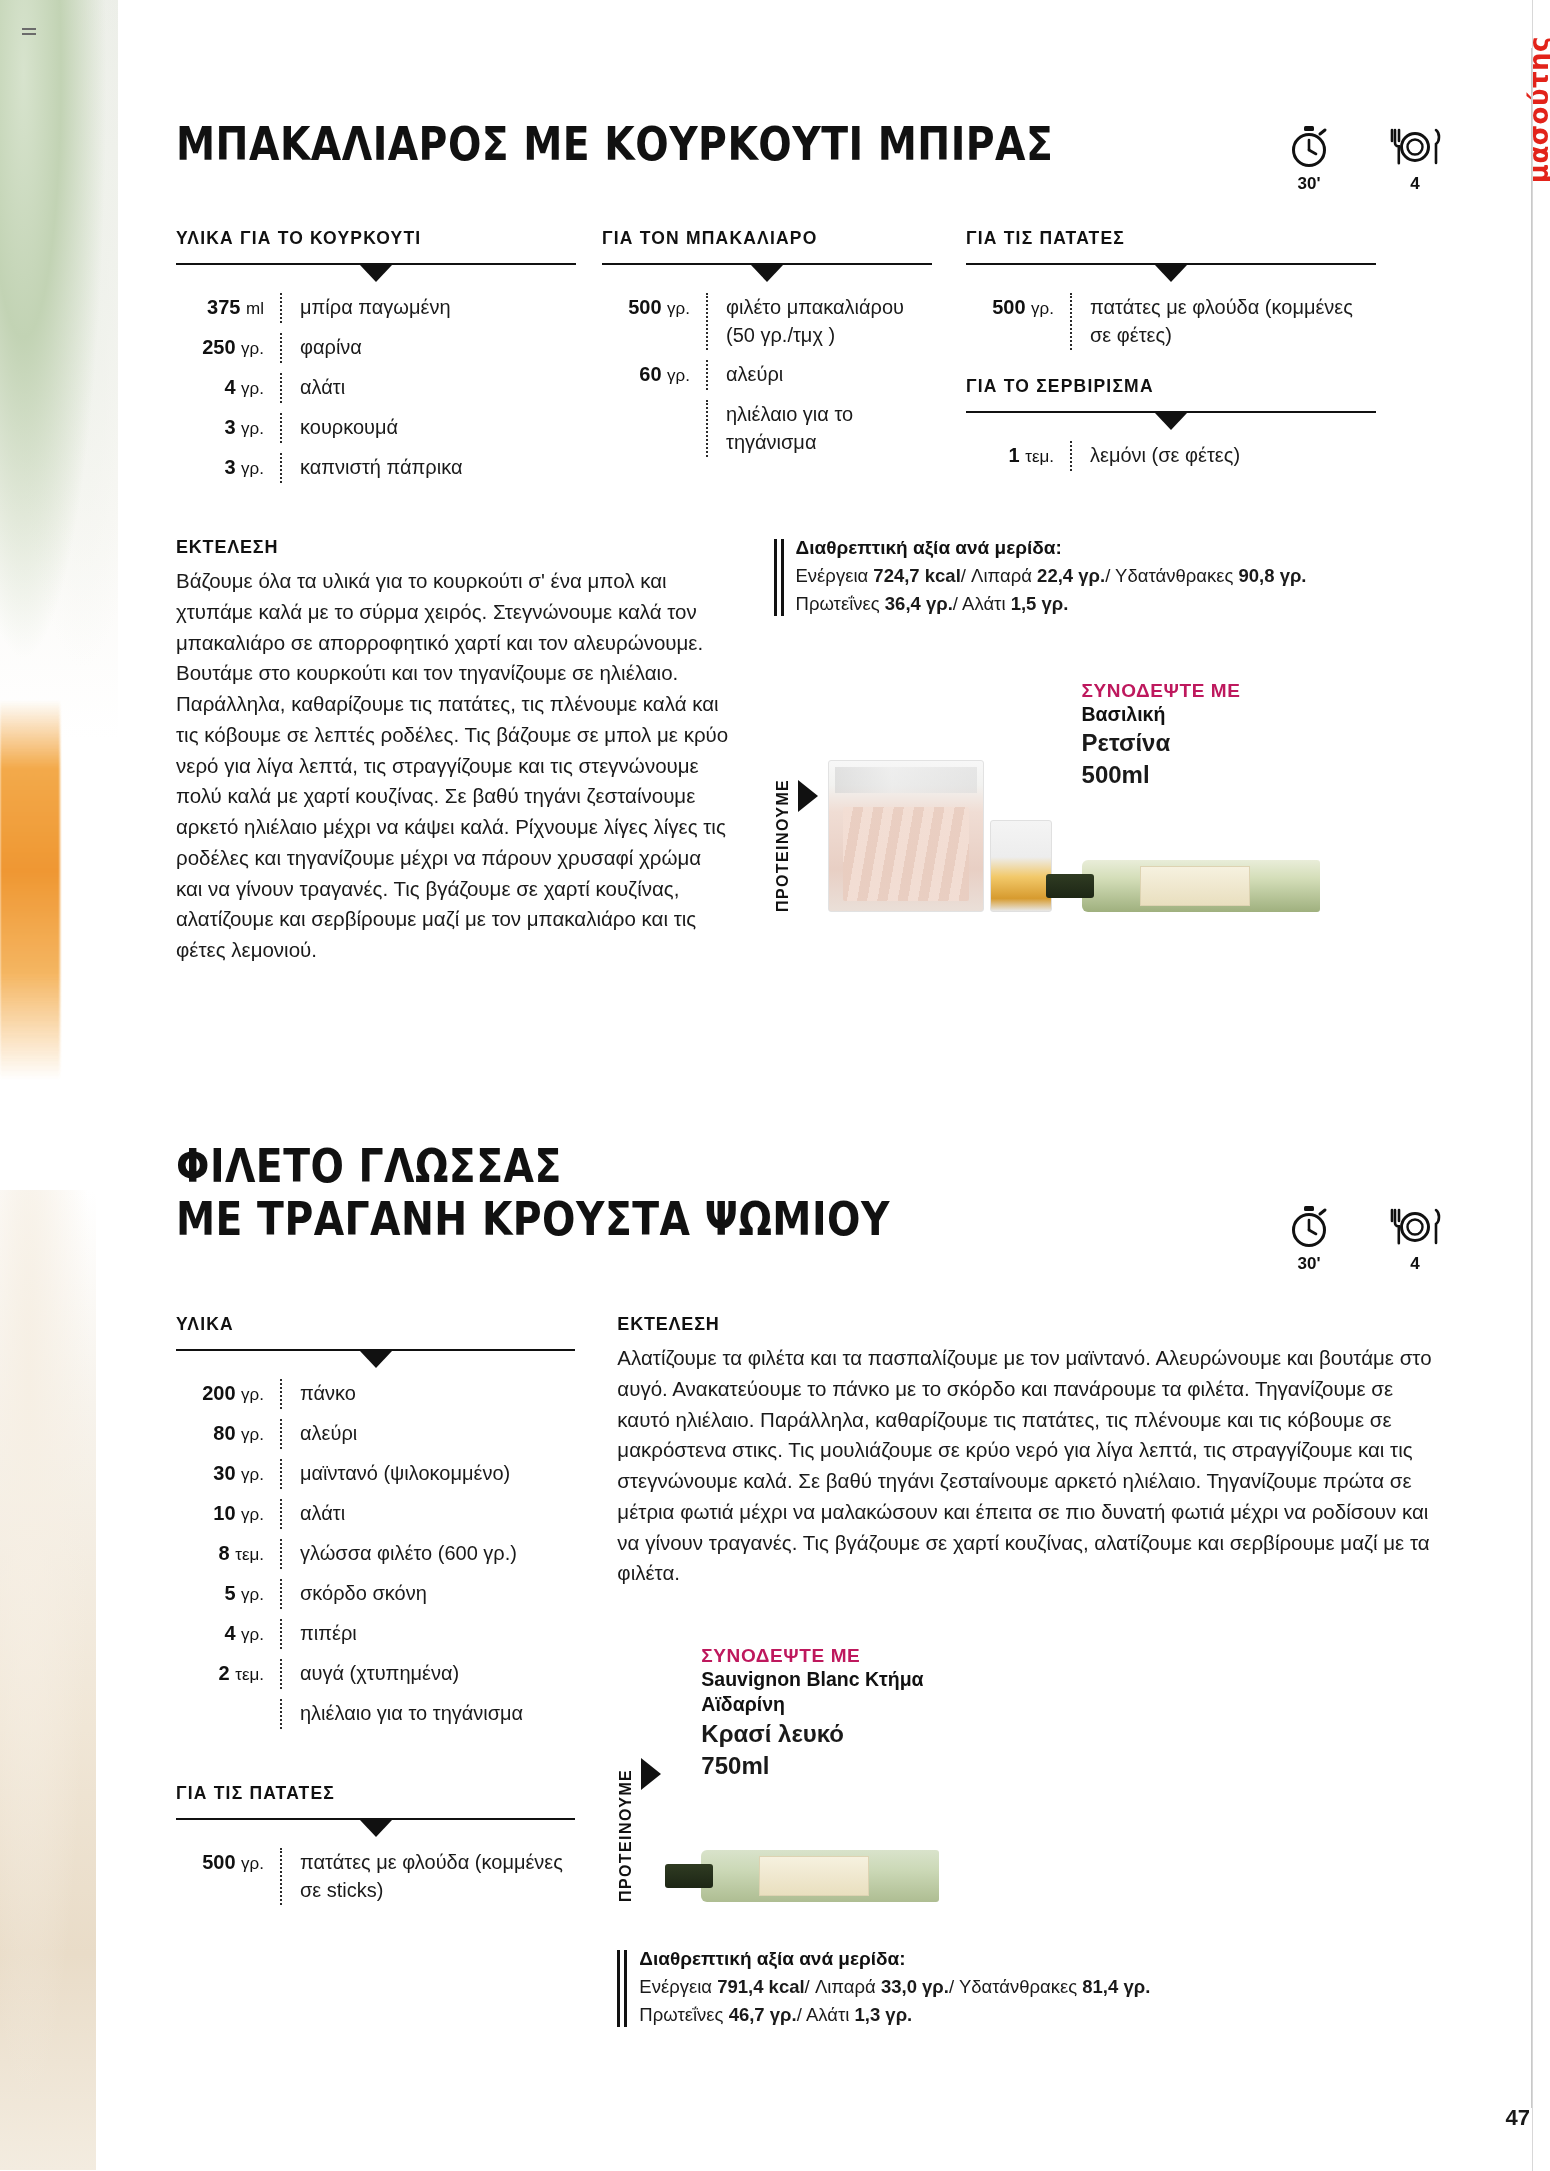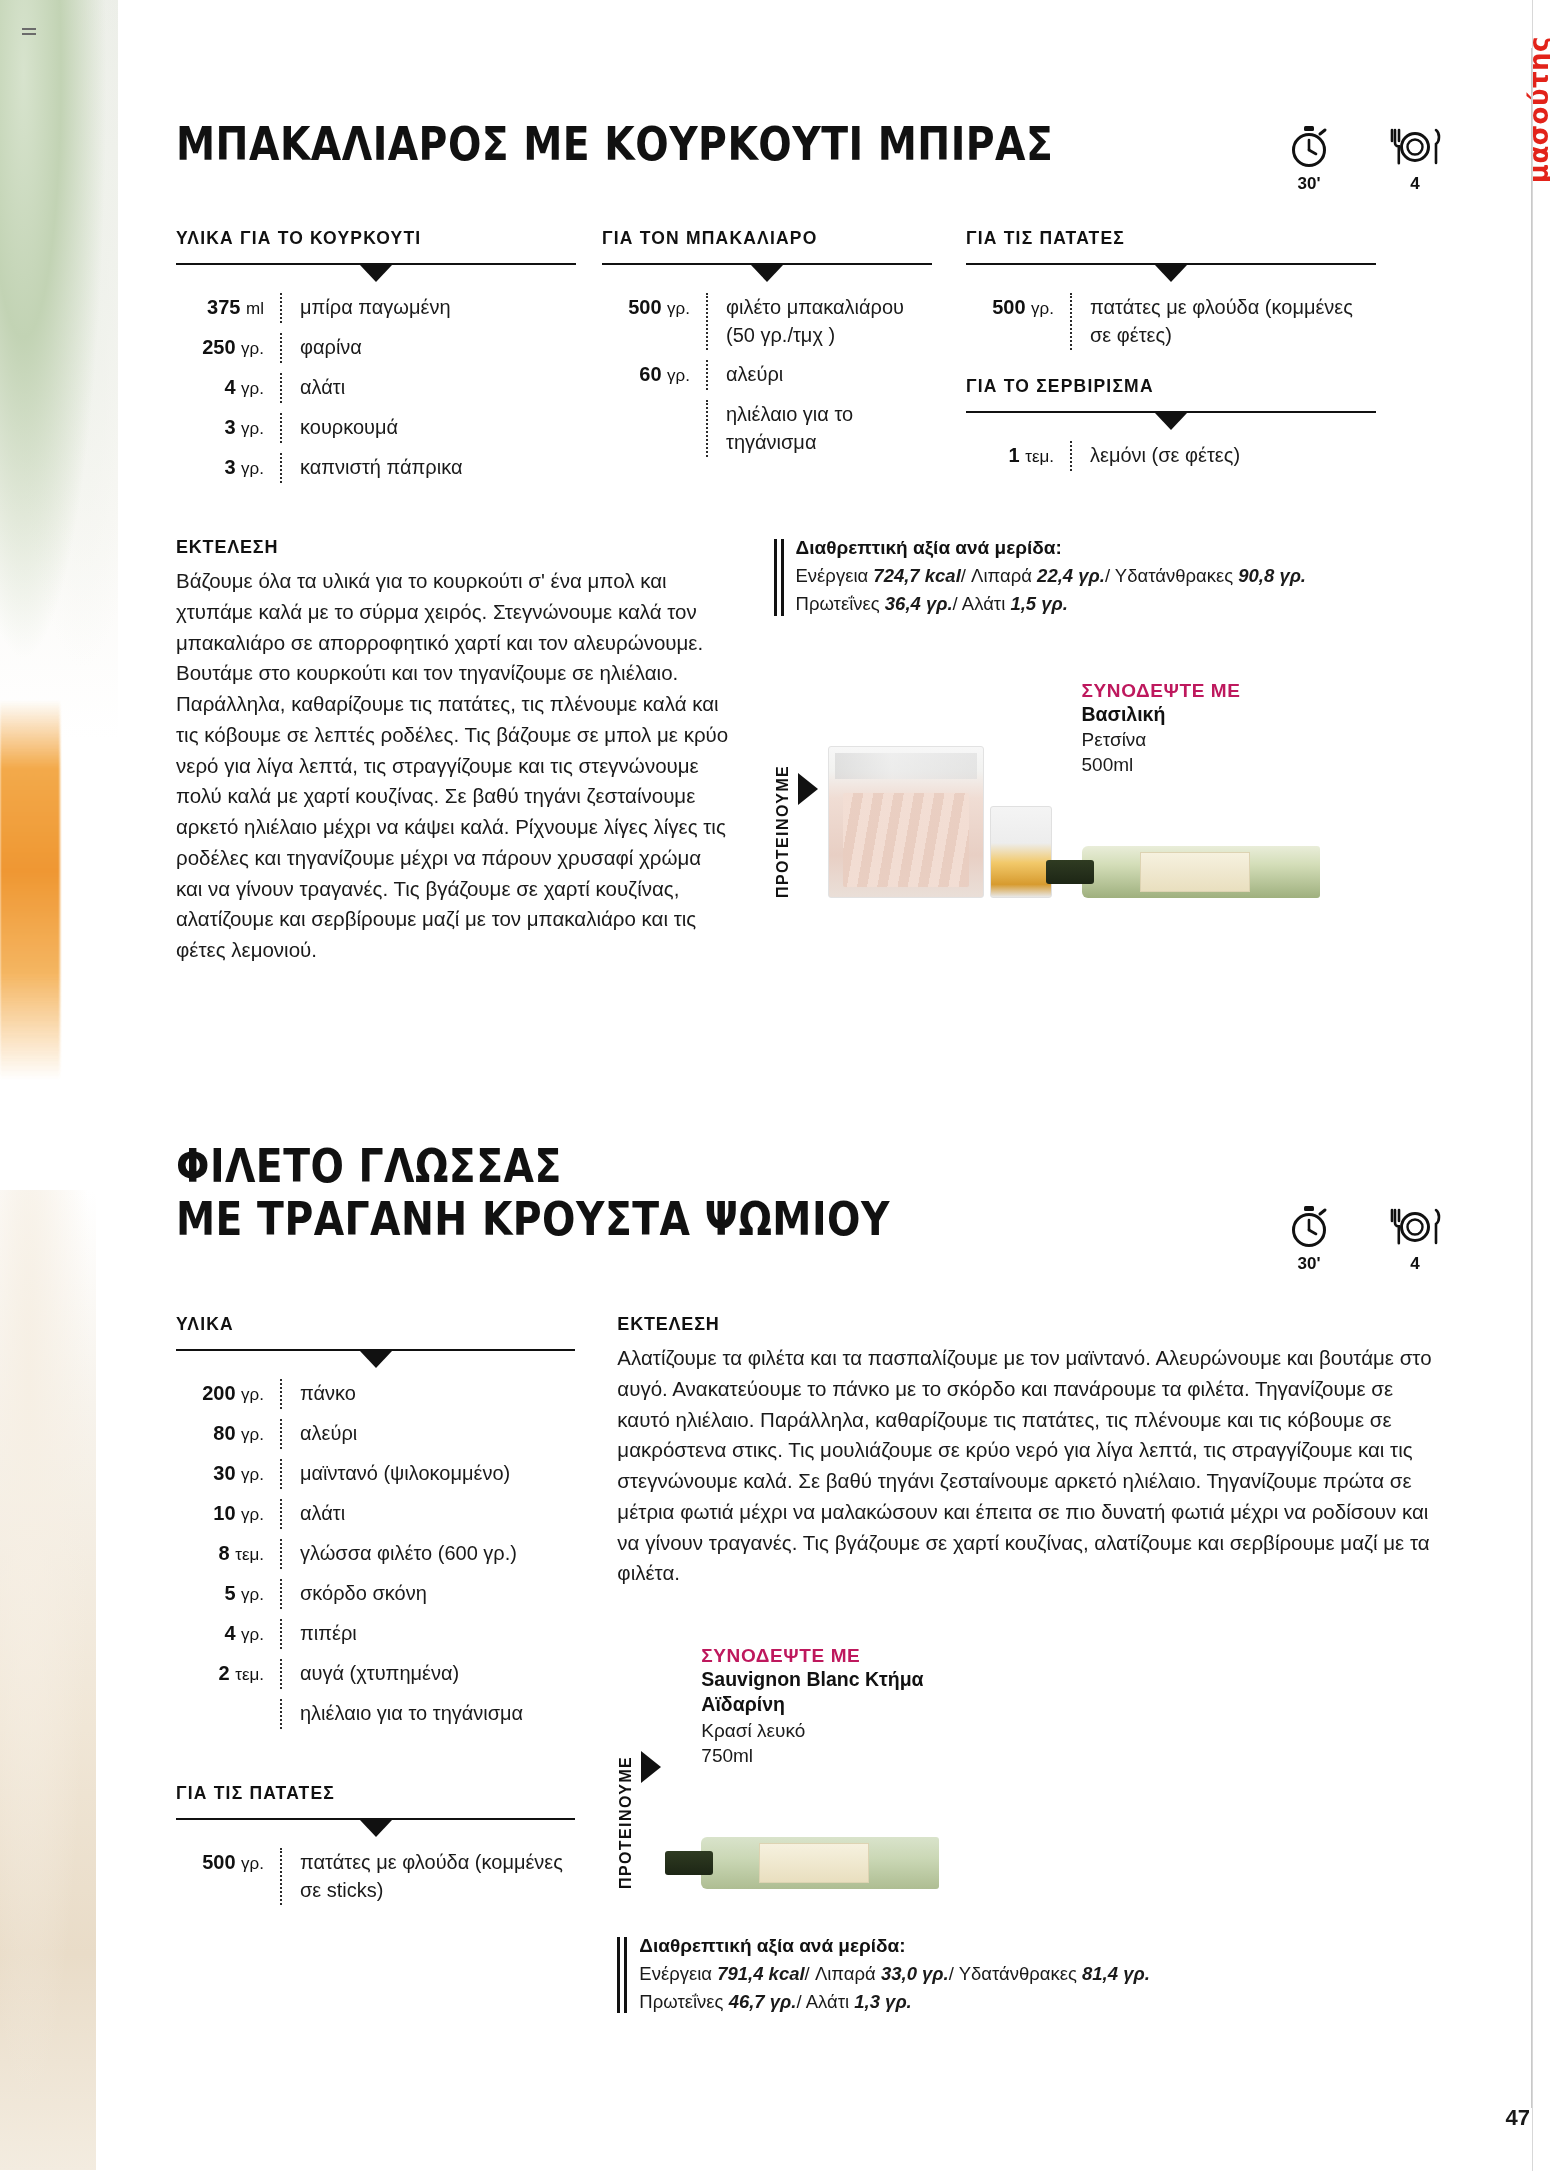--- a/index.html
+++ b/index.html
@@ -118,21 +118,21 @@
   .steps-body { font-size: 20.5px; line-height: 1.5; color: #1a1a1a; }
 
   
   .nutri { position: relative; padding-left: 22px; }
   .nutri::before {
     content: ""; position: absolute; left: 0; top: 2px; bottom: 2px; width: 3px; background: #111;
     box-shadow: 7px 0 0 0 #111;
   }
   .nutri-title { font-size: 19px; font-weight: 700; margin-bottom: 3px; color: #111; }
   .nutri-line { font-size: 18.5px; line-height: 1.5; color: #1a1a1a; }
-  .nutri-line b { font-weight: 700; font-style: italic; }
+  .nutri-line b { font-weight: 700; }
 
   
   .suggest { position: relative; display: flex; align-items: flex-end; }
   .vert-label {
     writing-mode: vertical-rl; transform: rotate(180deg);
     font-size: 16px; font-weight: 700; letter-spacing: 1.4px; color: #111;
     height: 150px; display: flex; align-items: center;
   }
   .arrow-right {
     width: 0; height: 0; align-self: center; margin: 0 10px 0 6px;
@@ -184,21 +184,21 @@
   }
   .spice-jar::after {
     content: ""; position: absolute; left: 6px; top: 40px; right: 6px; height: 34px;
     background: #fff; opacity: .85;
   }
 
   
   .wine-box { margin-left: 30px; width: 250px; position: relative; }
   .wine-head { font-size: 19px; font-weight: 700; letter-spacing: .6px; color: #be185d; }
   .wine-name { font-size: 19.5px; font-weight: 700; color: #111; line-height: 1.3; }
-  .wine-sub { font-size: 19px; color: #1a1a1a; line-height: 1.35; }
+  .wine-sub { font-size: 24px; color: #1a1a1a; line-height: 1.35; font-weight: bold; }
   .bottle { position: relative; margin-top: 10px; height: 110px; }
   .bottle-body {
     position: absolute; left: 0; bottom: 0; width: 238px; height: 52px;
     background: linear-gradient(180deg, #d9e3cb 0%, #cbd8b6 40%, #aebd92 100%);
     border-radius: 6px 3px 3px 6px;
   }
   .bottle-neck {
     position: absolute; left: -36px; bottom: 14px; width: 48px; height: 24px;
     background: linear-gradient(180deg,#2f3b22 0%, #1d2615 100%);
     border-radius: 3px;

